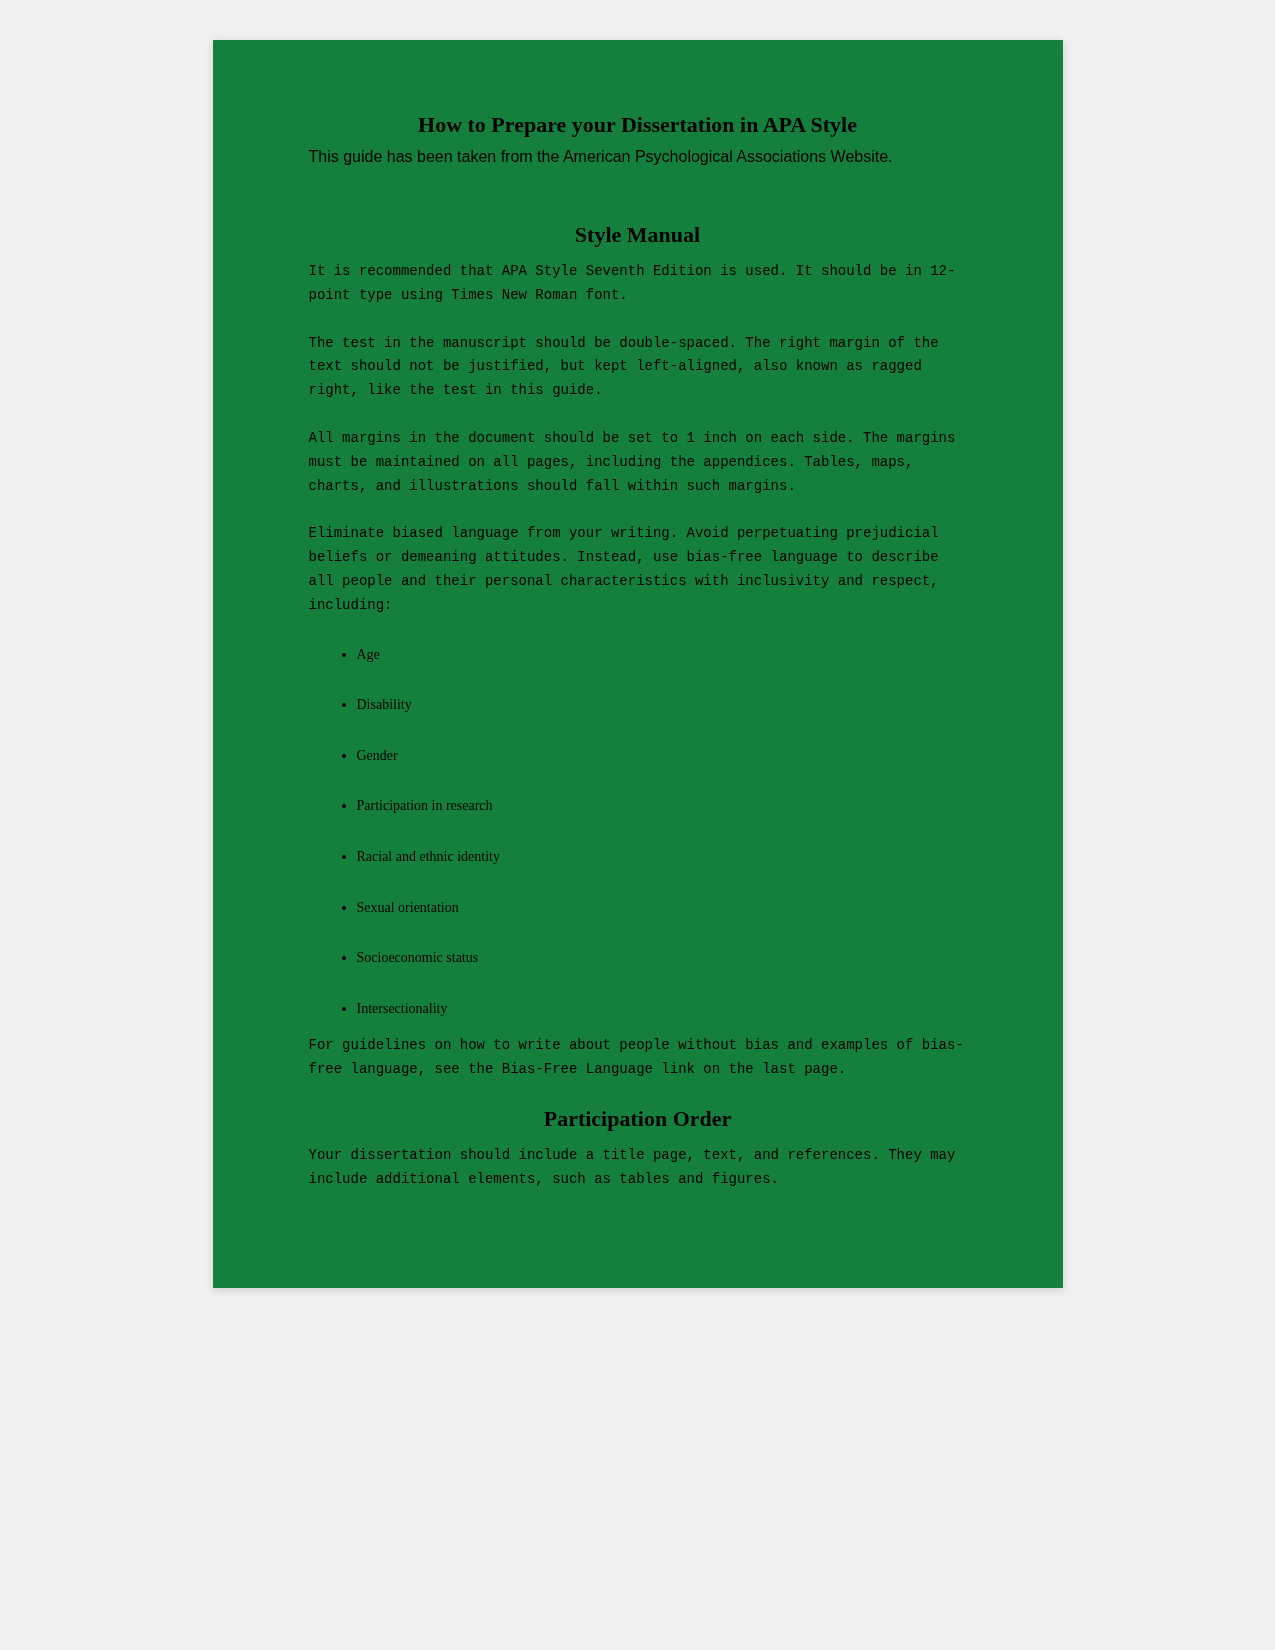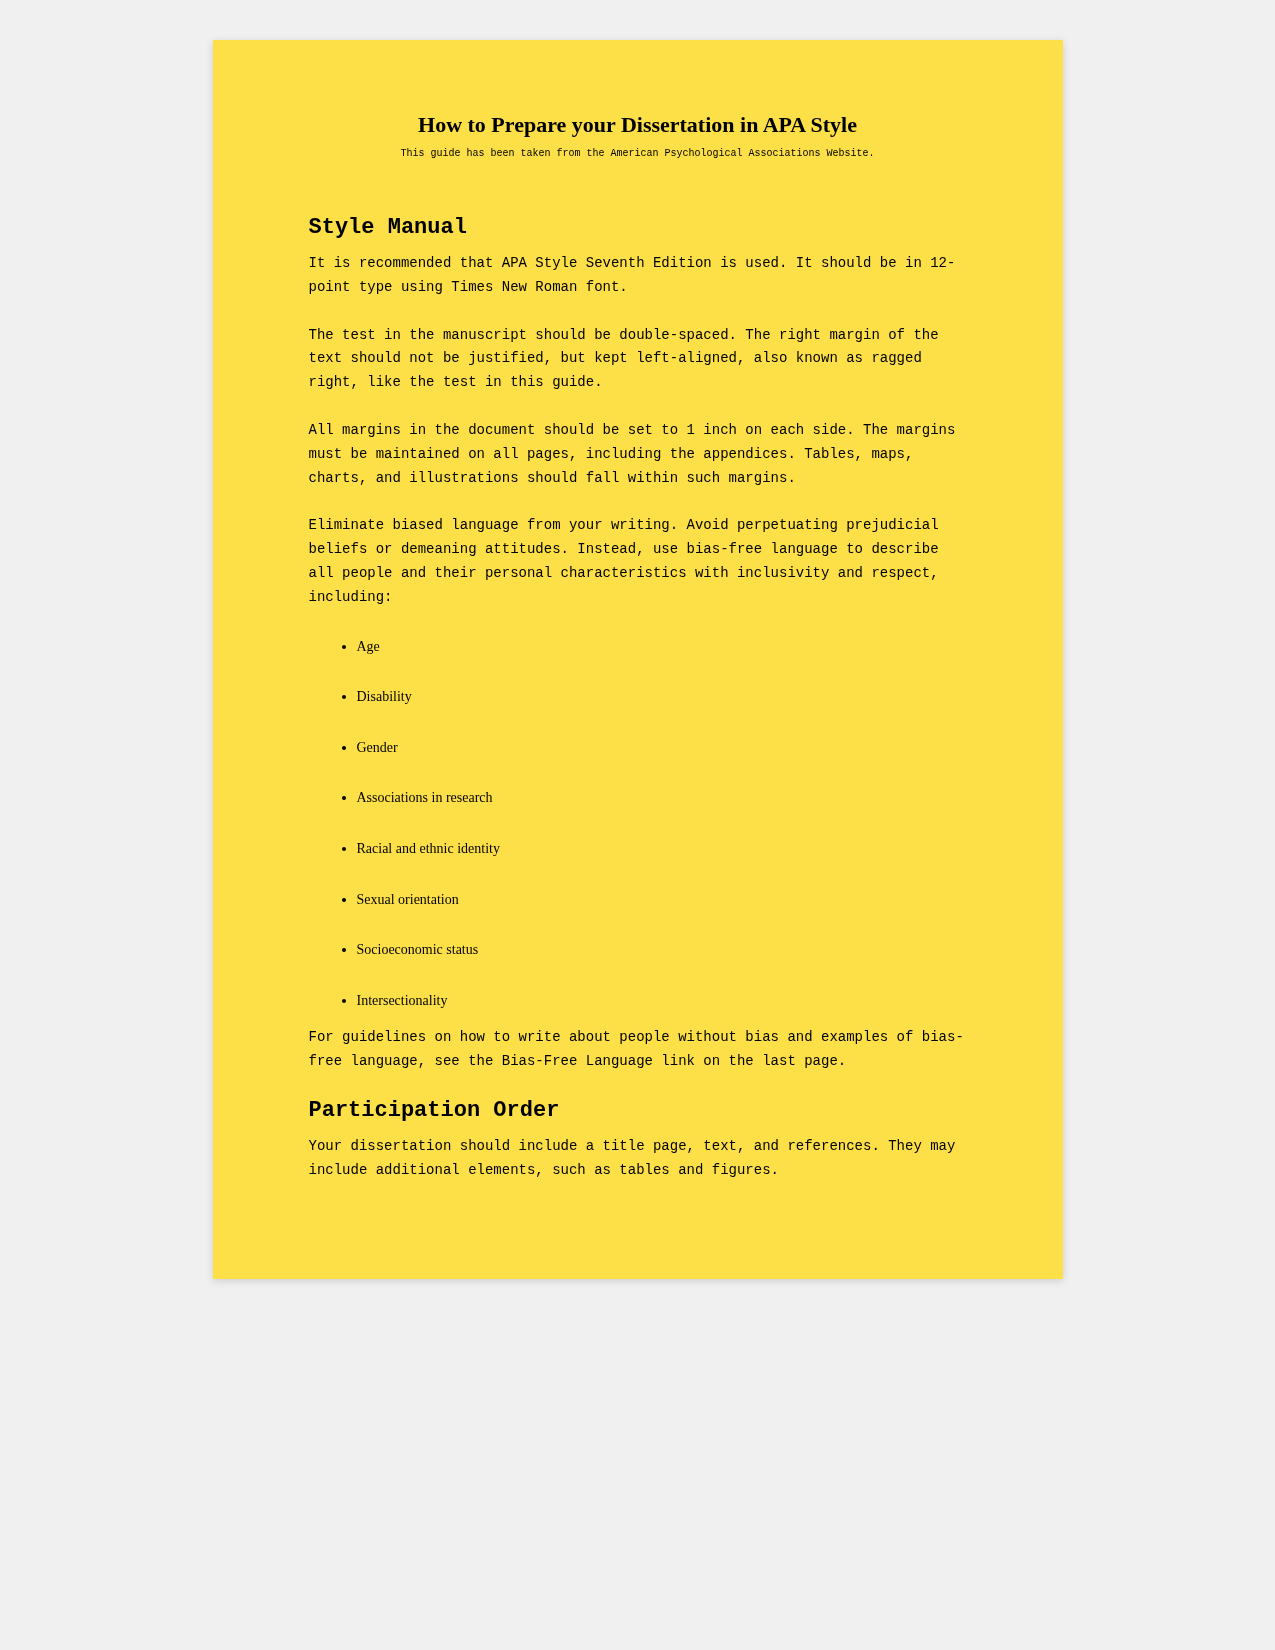--- a/index.html
+++ b/index.html
@@ -12,52 +12,53 @@
       background-color: #f0f0f0;
       display: flex;
       justify-content: center;
       align-items: flex-start;
       min-height: 1650px;
       padding: 40px 20px;
       font-family: 'Times New Roman', Times, serif;
     }
 
     .page {
-      background-color: #fde047;
+      background-color: #15803d;
       width: 850px;
       min-height: 1100px;
       padding: 72px 96px;
       box-shadow: 0 2px 8px rgba(0,0,0,0.15);
     }
 
     .page-title {
       text-align: center;
       font-size: 22px;
       font-weight: bold;
       margin-bottom: 10px;
       font-family: 'Times New Roman', Times, serif;
     }
 
     .page-subtitle {
-      text-align: center;
-      font-size: 10px;
+      text-align: left;
+      font-size: 16px;
       font-weight: normal;
       margin-bottom: 40px;
-      font-family: Liberation Mono, monospace;
+      font-family: Liberation Sans, sans-serif;
     }
 
     .section {
       margin-bottom: 24px;
     }
 
     .section-heading {
       font-size: 22px;
       font-weight: bold;
       margin-bottom: 12px;
-      font-family: Liberation Mono, monospace;
+      font-family: Liberation Serif, serif;
+      text-align: center;
     }
 
     .section-body {
       font-size: 14px;
       line-height: 1.7;
       font-family: Liberation Mono, monospace;
       text-align: left;
     }
 
     .bullet-list {
@@ -100,21 +101,21 @@
   <div class="section">
     <p class="section-body">All margins in the document should be set to 1 inch on each side. The margins must be maintained on all pages, including the appendices. Tables, maps, charts, and illustrations should fall within such margins.</p>
   </div>
 
   <div class="section">
     <p class="section-body">Eliminate biased language from your writing. Avoid perpetuating prejudicial beliefs or demeaning attitudes. Instead, use bias-free language to describe all people and their personal characteristics with inclusivity and respect, including:</p>
     <ul class="bullet-list">
       <li>Age</li>
       <li>Disability</li>
       <li>Gender</li>
-      <li>Associations in research</li>
+      <li>Participation in research</li>
       <li>Racial and ethnic identity</li>
       <li>Sexual orientation</li>
       <li>Socioeconomic status</li>
       <li>Intersectionality</li>
     </ul>
     <p class="section-body">For guidelines on how to write about people without bias and examples of bias-free language, see the Bias-Free Language link on the last page.</p>
   </div>
 
   <div class="section">
     <h2 class="section-heading">Participation Order</h2>

